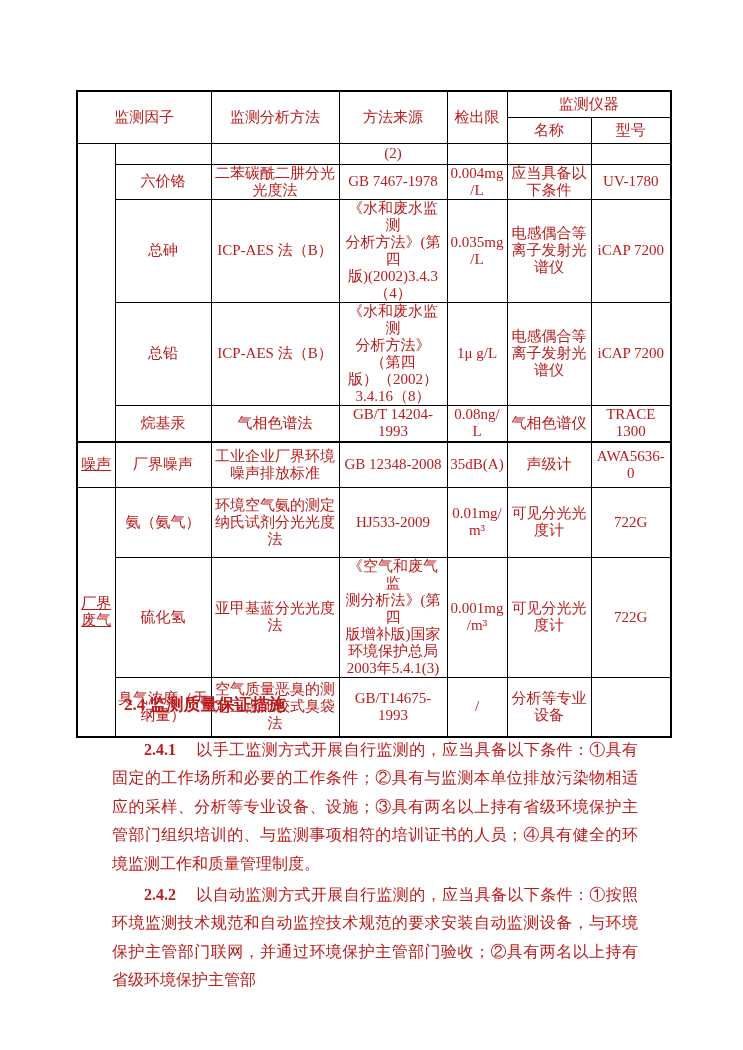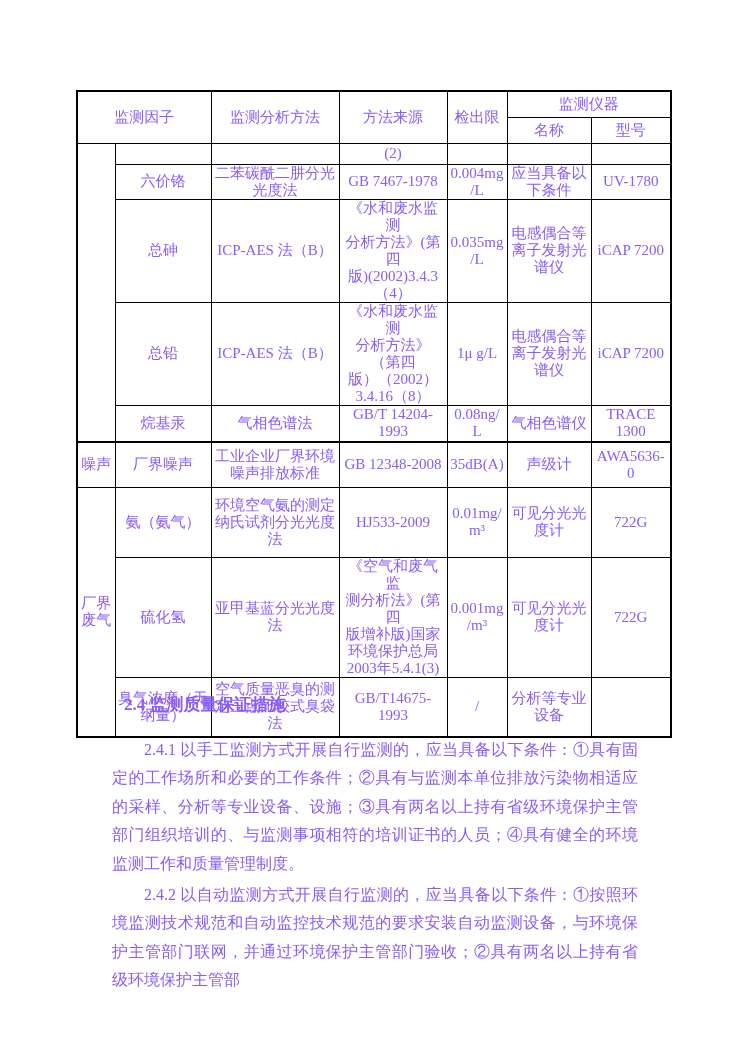--- a/index.html
+++ b/index.html
@@ -5,21 +5,21 @@
   * { box-sizing: border-box; }
   html, body { margin: 0; padding: 0; }
   body { background: #ffffff; }
   .page {
     position: relative;
     width: 743px;
     height: 1050px;
     background: #ffffff;
     overflow: hidden;
     font-family: "Liberation Serif", "DejaVu Serif", serif;
-    color: #8b5cf6;
+    color: #b91c1c;
   }
 
   
   .tbl-wrap { position: absolute; left: 76px; top: 90px; }
   table.mon {
     border-collapse: collapse;
     table-layout: fixed;
     width: 594px;
     border: 2px solid #000;
   }
@@ -43,21 +43,21 @@
   tr.rh34  td { height: 34px; }
   tr.rh70  td { height: 70px; }
   tr.rh37  td { height: 37px; }
   tr.rh45  td { height: 45px; }
   tr.rh118 td { height: 118px; }
   tr.rh60  td { height: 60px; }
 
   td.src   { font-size: 13px; line-height: 17px; }
   td.lim   { font-size: 14px; }
   td.model { font-size: 14px; }
-  td.cat   { padding: 0 1px; }
+  td.cat   { padding: 0 1px; text-decoration: underline; }
 
   
   .sec {
     position: absolute;
     left: 112px;
     top: 682px;
     width: 526px;
   }
   .sec h2 {
     margin: 12px;
@@ -67,21 +67,21 @@
     text-align: left;
   }
   .sec p {
     margin: 20px 0 0 0;
     font-size: 16px;
     line-height: 28.4px;
     text-align: justify;
     text-indent: 32px;
   }
   .sec p + p { margin-top: 3px; }
-  .pnum { font-weight: normal; margin-right: 4px; }
+  .pnum { font-weight: bold; margin-right: 20px; }
 </style>
 </head>
 <body>
 
 <div class="page">
 
   <div class="tbl-wrap">
     <table class="mon">
       <colgroup>
         <col style="width:38px">

